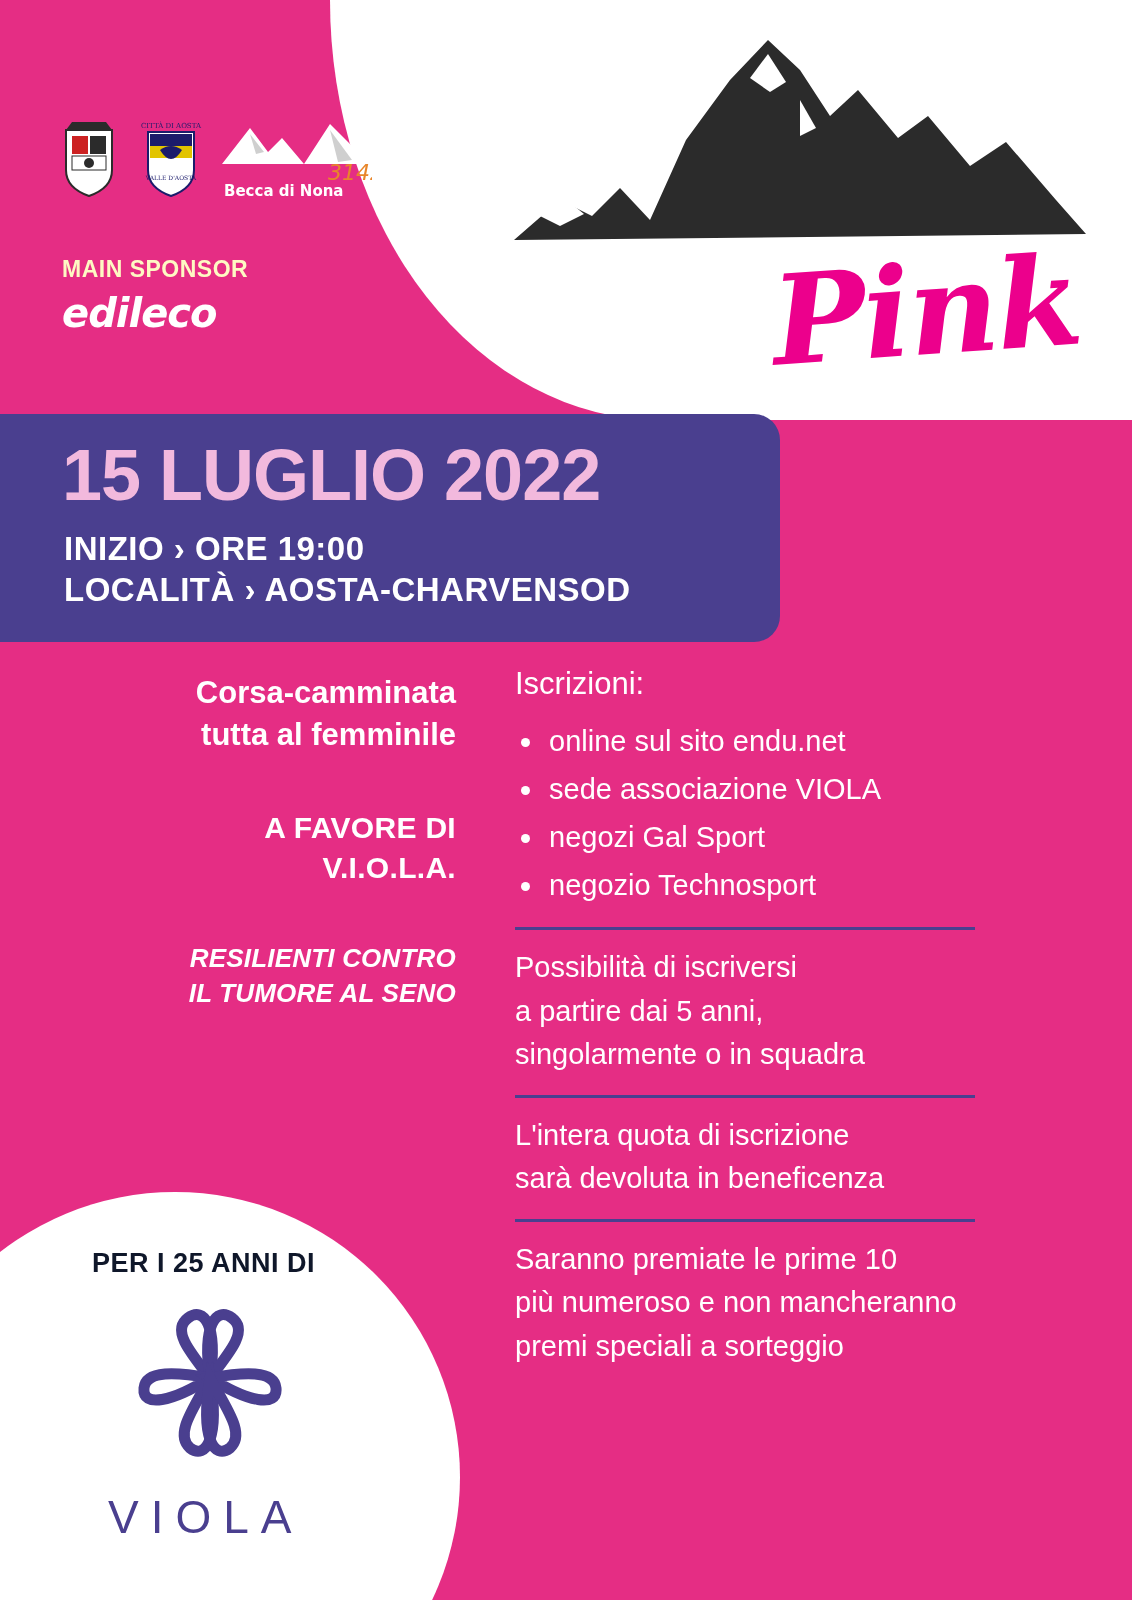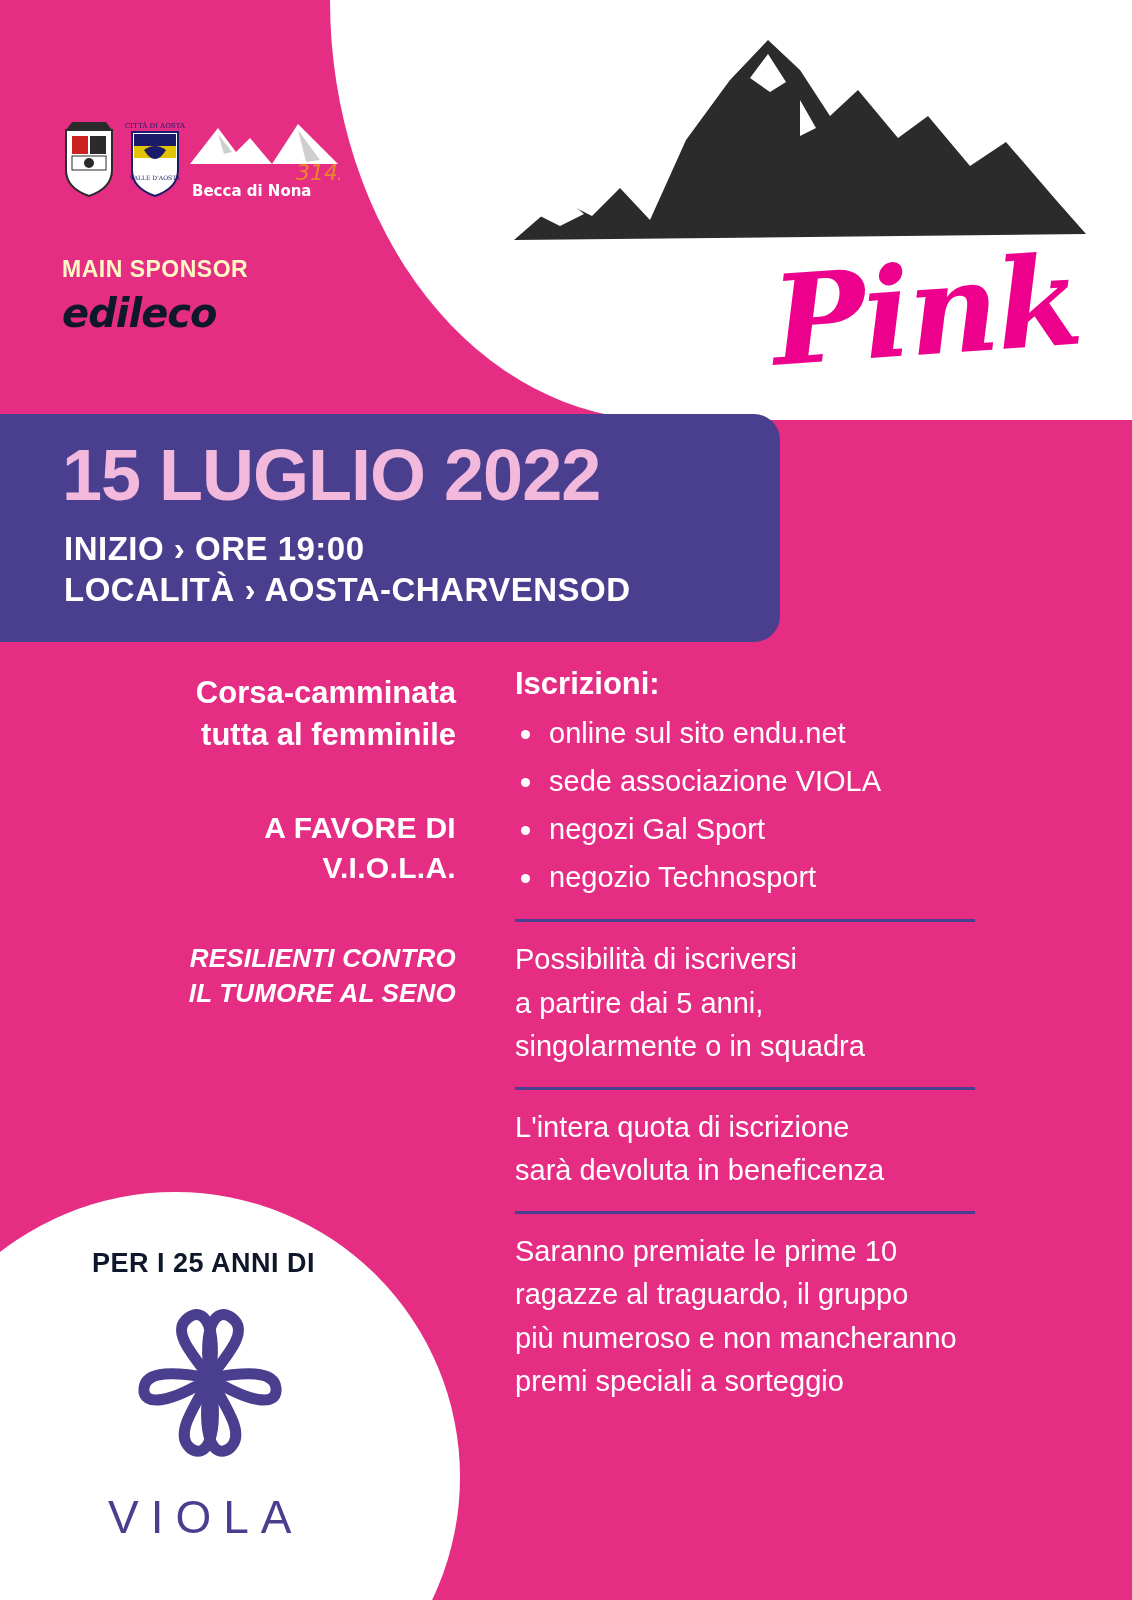--- a/index.html
+++ b/index.html
@@ -42,21 +42,21 @@
     z-index: 1;
   }
 
   
   .logos-row {
     position: absolute;
     top: 112px;
     left: 60px;
     display: flex;
     align-items: flex-end;
-    gap: 6px;
+    gap: 22px;
     z-index: 5;
   }
   .crest {
     width: 58px;
     height: 82px;
     position: relative;
   }
   .crest svg { display: block; }
 
   .becca-small {
@@ -73,21 +73,21 @@
     color: #fef9c3;
     font-size: 23px;
     font-weight: bold;
     letter-spacing: 0.5px;
     z-index: 5;
   }
   .edileco {
     position: absolute;
     top: 290px;
     left: 62px;
-    color: #0f172a;
+    color: #ffffff;
     font-size: 40px;
     font-weight: bold;
     font-style: italic;
     letter-spacing: -1px;
     font-family: "DejaVu Sans", sans-serif;
     z-index: 5;
   }
 
   
   .becca-logo {
@@ -196,22 +196,22 @@
   .right-col {
     position: absolute;
     top: 666px;
     left: 515px;
     width: 560px;
     z-index: 6;
     color: #ffffff;
   }
   .iscrizioni-title {
     font-size: 31px;
-    font-weight: bold;
-    margin-bottom: 8px;
+    font-weight: normal;
+    margin-bottom: 16px;
   }
   ul.isc-list {
     list-style: none;
     margin: 0;
     padding: 0;
   }
   ul.isc-list li {
     font-size: 29px;
     line-height: 1.65;
     padding-left: 34px;
@@ -378,21 +378,20 @@
 
     <div class="para">
       <div>L'intera quota di iscrizione</div>
       <div>sarà devoluta in beneficenza</div>
     </div>
 
     <div class="rule"></div>
 
     <div class="para">
       <div>Saranno premiate le prime 10</div>
-      <div>ragazze al traguardo, il gruppo</div>
       <div>più numeroso e non mancheranno</div>
       <div>premi speciali a sorteggio</div>
     </div>
 
   </div>
 
   <div class="circle-white"></div>
   <div class="per-25">PER I 25 ANNI DI</div>
   <div class="viola-logo">
     <svg width="200" height="170" viewBox="0 0 200 170">

